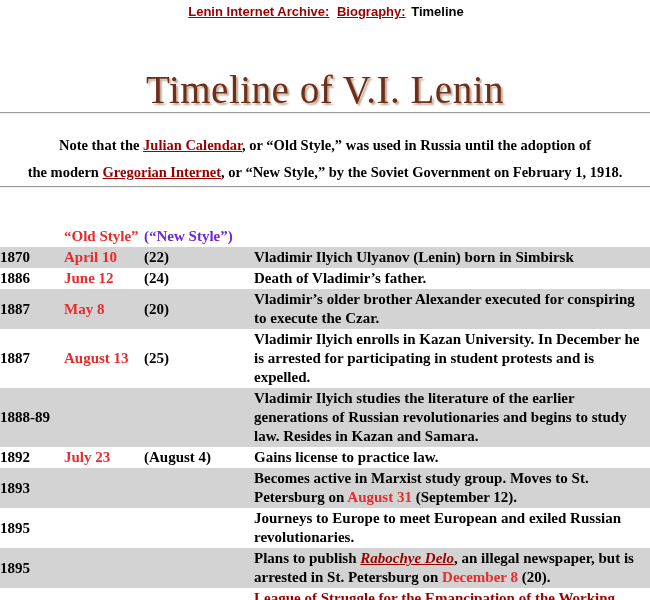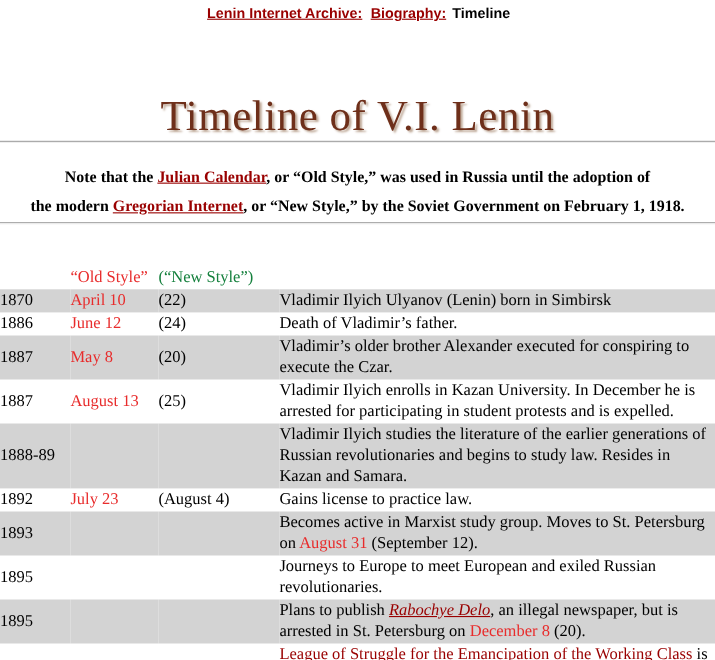--- a/index.html
+++ b/index.html
@@ -11,21 +11,21 @@
   
   .topnav{
     padding-top:4px;text-align:center;
     font-family:"Liberation Sans",sans-serif;
     font-size:13px;font-weight:bold;color:#000;
   }
   .topnav a{color:var(--link-color);text-decoration:underline;margin:15px 2px;}
   .topnav .current{color:#000;margin-left:0;}
   
   .page-title{
-    margin:64px 0 0 0;text-align:center;
+    margin:48px 0 0 0;text-align:center;
     font-size:39px;font-weight:normal;
     color:var(--title-color);
     text-shadow:2px 2px 2px #bda795;
     letter-spacing:.5px;
   }
   
   hr.rule{
     border:none;height:0;
     border-top:1px solid #9a9a9a;
     border-bottom:1px solid #efefef;
@@ -39,29 +39,29 @@
     font-weight:bold;font-size:14.5px;line-height:27px;color:#000;
   }
   .note a{color:var(--link-color);text-decoration:underline;}
   
   table.timeline{
     margin-top:38px;width:650px;border-collapse:collapse;table-layout:fixed;
     font-size:15px;color:#000;
   }
   table.timeline td,table.timeline th{
     line-height:19px;padding:1px 0;vertical-align:middle;
-    font-weight:normal;text-align:left;
+    font-weight:bold;text-align:left;
   }
   col.c1{width:64px;}col.c2{width:80px;}col.c3{width:110px;}
   td.c1,th.c1{padding-left:8px;}
   td.c2,th.c2{text-align:center;}
   td.c3,th.c3{padding-left:21px;}
   td.c4,th.c4{padding-left:6px;padding-right:8px;}
   th.c2{font-weight:bold;color:var(--date-color);}
-  th.c3{font-weight:bold;color:#15803d;}
+  th.c3{font-weight:bold;color:#6d28d9;}
   tbody tr:nth-child(odd){background:var(--row-shade);}
   .date{color:var(--date-color);}
   a.lnk{color:var(--link-color);text-decoration:underline;}
   a.lnk.italic{font-style:italic;}
 </style>
 </head>
 <body>
 
 <div class="topnav"><a href="#">Lenin Internet Archive:</a> <a href="#">Biography:</a> <span class="current">Timeline</span></div>
 

